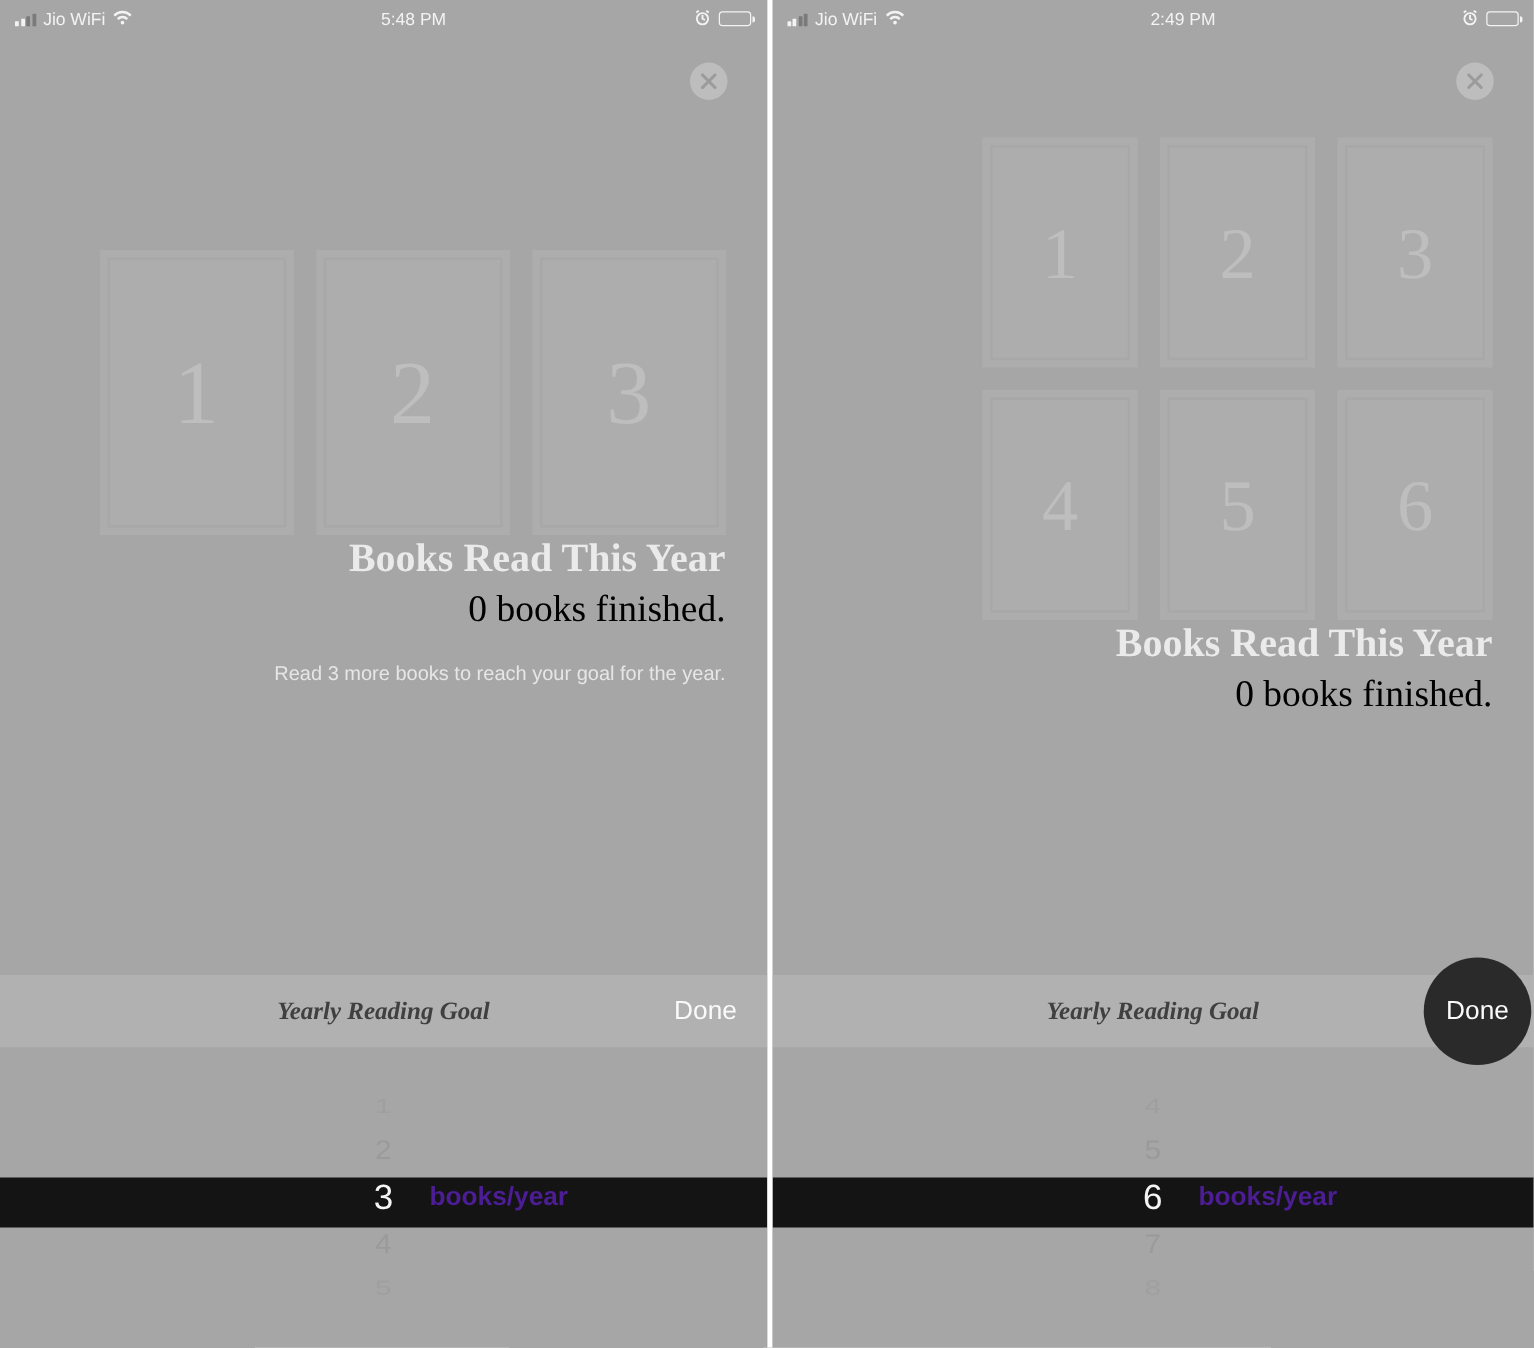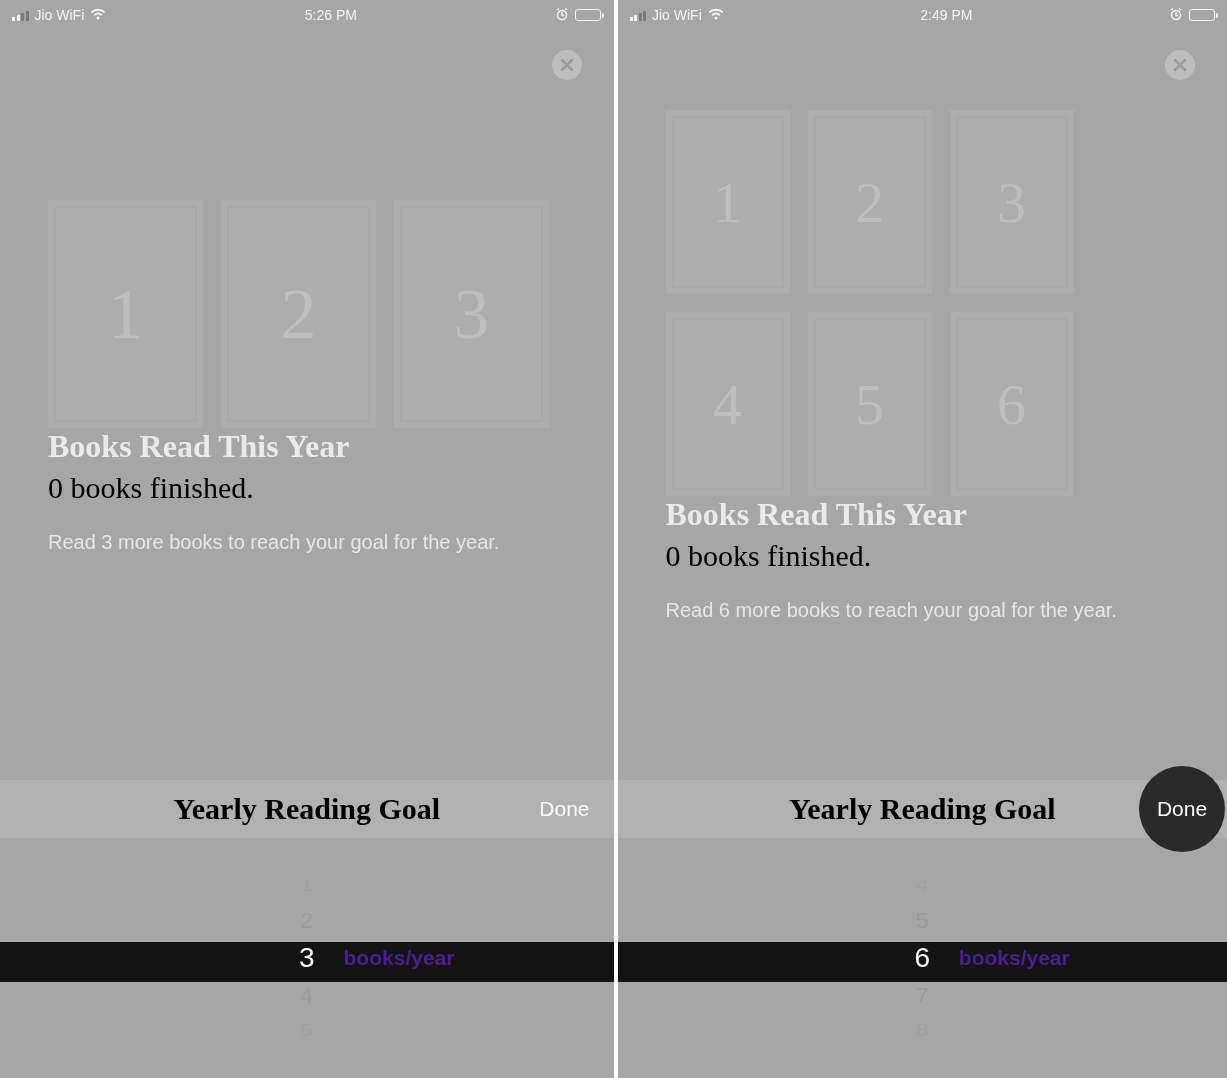--- a/index.html
+++ b/index.html
@@ -99,22 +99,22 @@
       align-items: center;
       justify-content: center;
       color: #9b9b9b;
       font-size: 18px;
       font-weight: bold;
     }
     .content {
       flex: 1;
       display: flex;
       flex-direction: column;
-      align-items: flex-start;
-      padding: 0 48px;
+      align-items: flex-end;
+      padding: 0 33px;
     }
     .book-grid {
       display: grid;
       gap: 18px;
       margin-top: 150px;
     }
     .book-grid.three {
       grid-template-columns: repeat(3, 1fr);
       margin-top: 170px;
     }
@@ -157,38 +157,39 @@
     }
     .subtitle {
       font-family: Georgia, "Times New Roman", serif;
       color: #000000;
       font-size: 30px;
       margin-top: 6px;
       text-align: center;
     }
     .hint {
       color: #e6e6e6;
-      font-size: 20px;
+      font-size: 16px;
       margin-top: 26px;
       text-align: center;
     }
     .picker-header {
       background: #b1b1b1;
       height: 58px;
       display: flex;
       align-items: center;
       justify-content: center;
       position: relative;
       margin-top: auto;
     }
     .picker-title {
       font-family: Georgia, "Times New Roman", serif;
       font-weight: bold;
-      color: #000000;
-      font-size: 30px;
+      color: #404040;
+      font-size: 20px;
+      font-style: italic;
     }
     .done-btn {
       position: absolute;
       right: 24px;
       color: #fafafa;
       font-size: 21px;
     }
     .done-circle {
       position: absolute;
       right: 2px;
@@ -270,21 +271,21 @@
           <span></span>
           <span></span>
         </span>
       <span>Jio WiFi</span>
       <span>
         <svg width="16" height="12" viewBox="0 0 16 12">
             <path d="M8 11.5a1.5 1.5 0 100-3 1.5 1.5 0 000 3zM3.5 6.5a6.3 6.3 0 019 0l-1.4 1.4a4.3 4.3 0 00-6.2 0L3.5 6.5zM.7 3.7a10.3 10.3 0 0114.6 0l-1.4 1.4a8.3 8.3 0 00-11.8 0L.7 3.7z" fill="#f3f3f3"></path>
           </svg>
       </span>
     </div>
-    <span>5:26 PM</span>
+    <span>5:48 PM</span>
     <div class="status-right">
       <span class="alarm">
         <svg width="14" height="14" viewBox="0 0 14 14">
             <circle cx="7" cy="8" r="4.5" fill="none" stroke="#f3f3f3" stroke-width="1.5"></circle>
             <path d="M7 5v3l2 1M2 3l2-1.5M12 3l-2-1.5" stroke="#f3f3f3" stroke-width="1.5" fill="none"></path>
           </svg>
       </span>
       <span class="battery"><span class="battery-fill"></span></span>
     </div>
   </div>
@@ -364,21 +365,20 @@
     <div class="book-grid six">
       <div class="book-placeholder">1</div>
       <div class="book-placeholder">2</div>
       <div class="book-placeholder">3</div>
       <div class="book-placeholder">4</div>
       <div class="book-placeholder">5</div>
       <div class="book-placeholder">6</div>
     </div>
     <div class="title">Books Read This Year</div>
     <div class="subtitle">0 books finished.</div>
-    <div class="hint">Read 6 more books to reach your goal for the year.</div>
   </div>
 
   <div class="picker-header">
     <span class="picker-title">Yearly Reading Goal</span>
     <div class="done-circle">Done</div>
   </div>
 
   <div class="picker">
     <div class="picker-sel-band"></div>
     <div class="picker-col">

